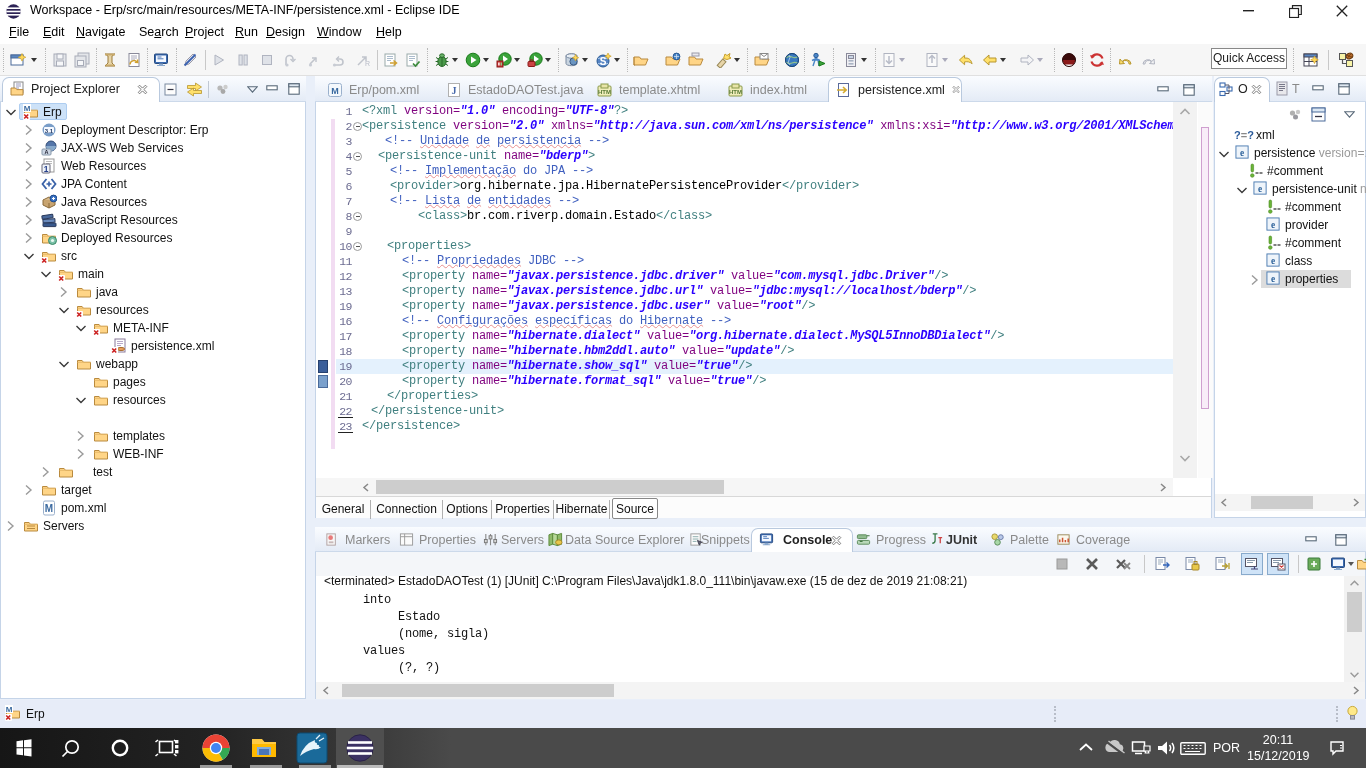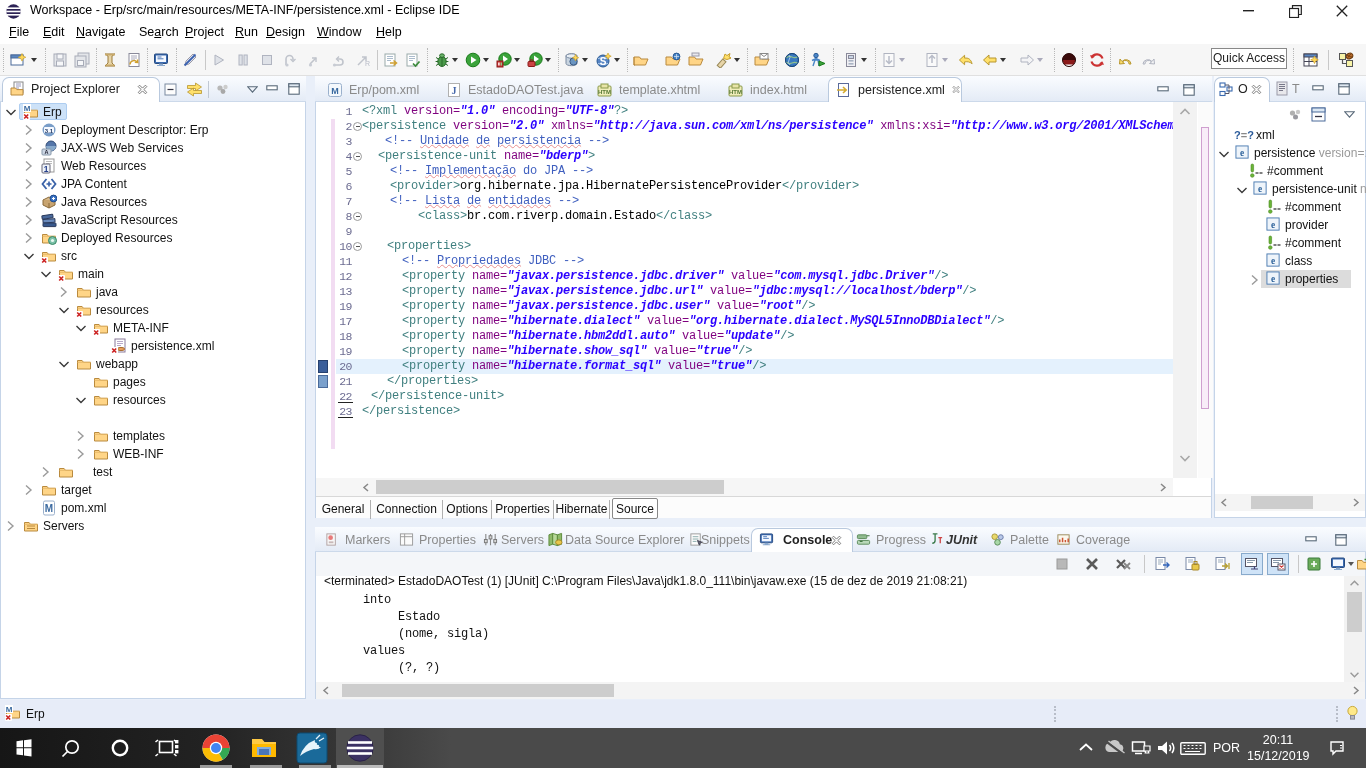--- a/index.html
+++ b/index.html
@@ -745,20 +745,24 @@
         </div>
 <div class="cl">
           <span class="ln">13</span>
           <span class="ct" style="left:86px"><span class="tag">&lt;property</span> <span class="attr">name=</span><span class="val">"javax.persistence.jdbc.url"</span> <span class="attr">value=</span><span class="val">"jdbc:mysql://localhost/bderp"</span><span class="tag">/&gt;</span></span>
         </div>
 <div class="cl">
           <span class="ln">19</span>
           <span class="ct" style="left:86px"><span class="tag">&lt;property</span> <span class="attr">name=</span><span class="val">"javax.persistence.jdbc.user"</span> <span class="attr">value=</span><span class="val">"root"</span><span class="tag">/&gt;</span></span>
         </div>
 <div class="cl">
+          <span class="ln">16</span>
+          <span class="ct" style="left:86px"><span class="cmt">&lt;!-- <span class="sp">Configurações</span> <span class="sp">específicas</span> do <span class="sp">Hibernate</span> --&gt;</span></span>
+        </div>
+<div class="cl">
           <span class="ln">17</span>
           <span class="ct" style="left:86px"><span class="tag">&lt;property</span> <span class="attr">name=</span><span class="val">"hibernate.dialect"</span> <span class="attr">value=</span><span class="val">"org.hibernate.dialect.MySQL5InnoDBDialect"</span><span class="tag">/&gt;</span></span>
         </div>
 <div class="cl">
           <span class="ln">18</span>
           <span class="ct" style="left:86px"><span class="tag">&lt;property</span> <span class="attr">name=</span><span class="val">"hibernate.hbm2ddl.auto"</span> <span class="attr">value=</span><span class="val">"update"</span><span class="tag">/&gt;</span></span>
         </div>
 <div class="cl">
           <span class="ln">19</span>
           <span class="ct" style="left:86px"><span class="tag">&lt;property</span> <span class="attr">name=</span><span class="val">"hibernate.show_sql"</span> <span class="attr">value=</span><span class="val">"true"</span><span class="tag">/&gt;</span></span>
@@ -973,21 +977,21 @@
     <svg class="cico" style="left:541px" viewBox="0 0 16 16">
         <rect x="1.5" y="3" width="10" height="4" rx="1" fill="#8fba8f" stroke="#5a8a5a"></rect>
         <rect x="1.5" y="9" width="13" height="4" rx="1" fill="#b8d8b8" stroke="#5a8a5a"></rect>
         <path d="M11.5 4 h3 M4 10 h3" stroke="#447744" stroke-width="1.2"></path>
       </svg>
       <span class="ctab" style="left:561px">Progress</span>
     <svg class="cico" style="left:614px" viewBox="0 0 16 16">
         <path d="M4 2 h5 M6.5 2 v7 a3 3 0 0 1 -3 3" fill="none" stroke="#3a7a4a" stroke-width="1.4"></path>
         <path d="M10 6 h4 M12 6 v6" stroke="#cc4444" stroke-width="1.4"></path>
       </svg>
-      <span class="ctab" style="left:631px; font-weight:bold; color:#333;font-style:italic;">JUnit</span>
+      <span class="ctab" style="left:631px; font-weight:bold; color:#333;">JUnit</span>
     <svg class="cico" style="left:675px" viewBox="0 0 16 16">
         <circle cx="5" cy="5" r="3" fill="#e8d86a" stroke="#a8983a"></circle>
         <circle cx="11.5" cy="5.5" r="2.6" fill="#b8c8e8" stroke="#6a7aa8"></circle>
         <circle cx="8" cy="11" r="3" fill="#a8d8a8" stroke="#5a8a5a"></circle>
       </svg>
       <span class="ctab" style="left:695px">Palette</span>
     <svg class="cico" style="left:741px" viewBox="0 0 16 16">
         <rect x="2" y="3" width="12" height="10" fill="#fbf8ee" stroke="#9a8a5a"></rect>
         <path d="M4 11 v-3 M7 11 v-5 M10 11 v-2.5 M13 11 v-4" stroke="#cc5533" stroke-width="1.6"></path>
       </svg>

